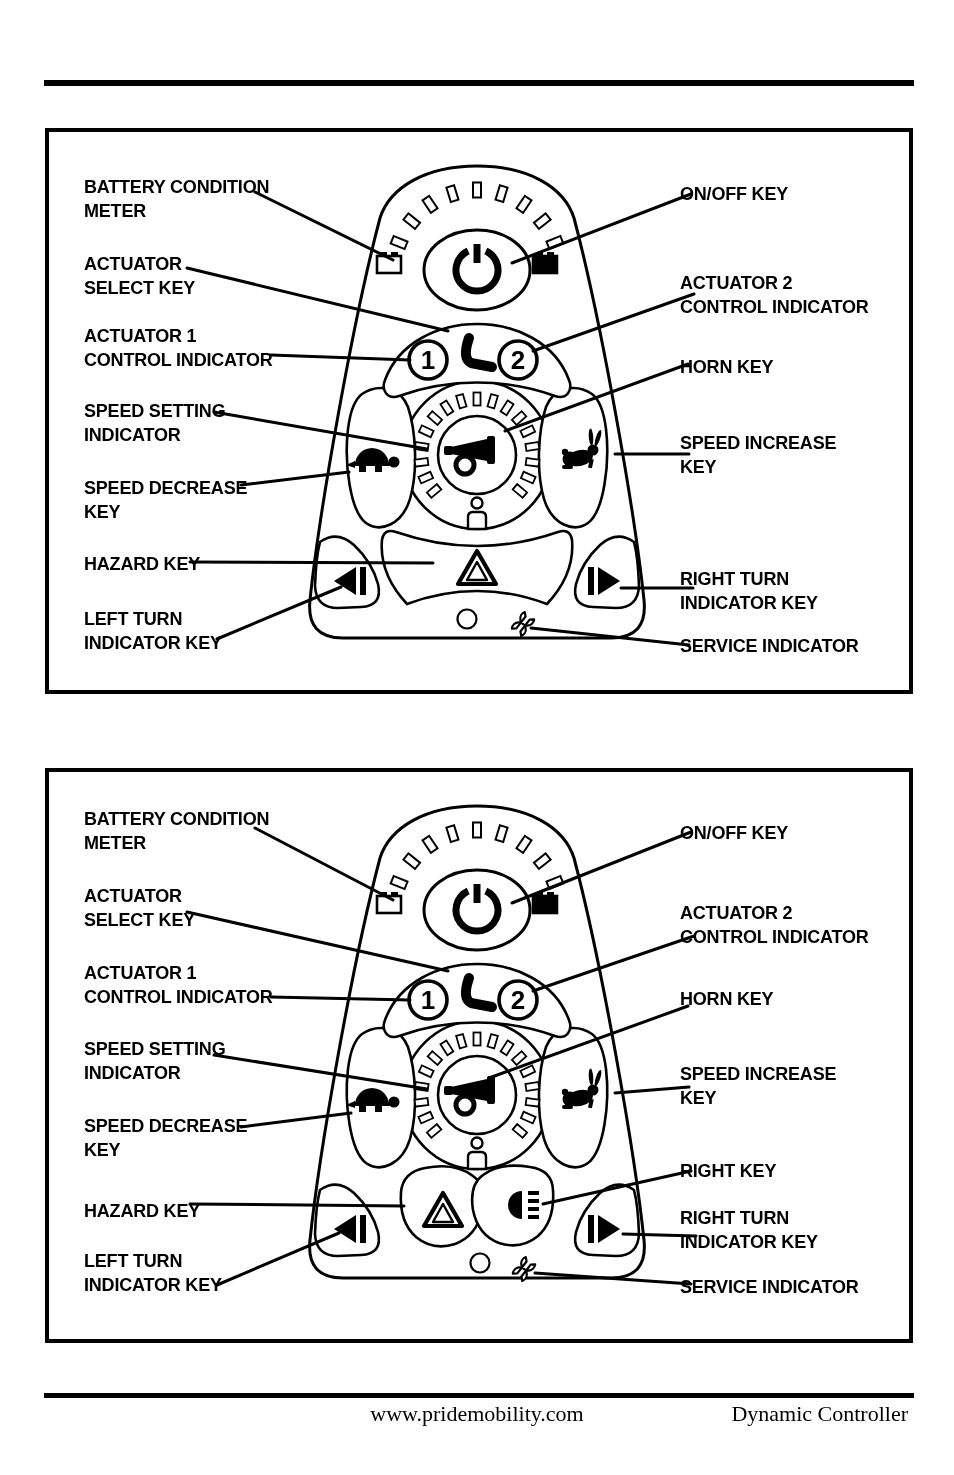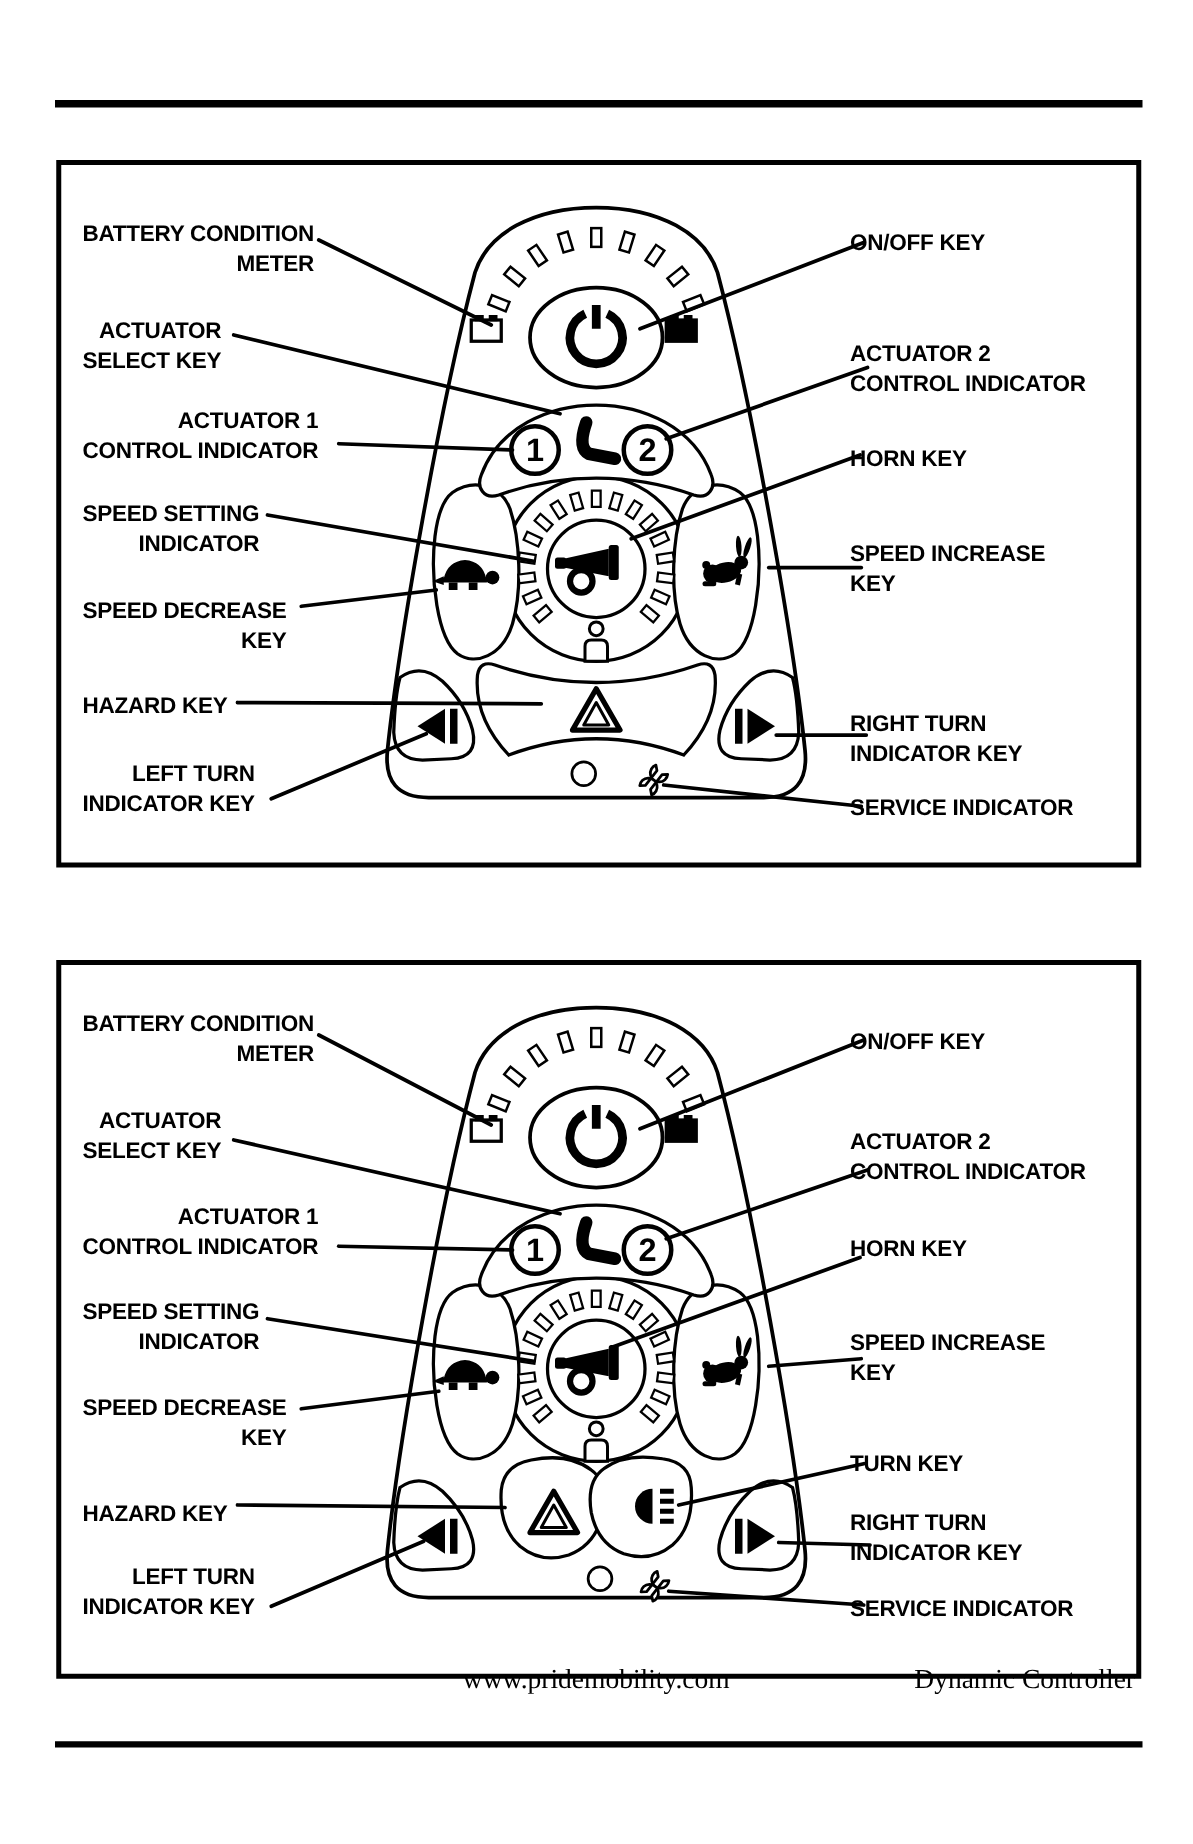--- a/index.html
+++ b/index.html
@@ -11,24 +11,24 @@
   #top-rule    { left:44px; top:80px;  width:870px; height:6px; }
   #bottom-rule { left:44px; top:1393px; width:870px; height:5px; }
   .panel { position:absolute; left:45px; width:860px; border:4px solid #000; background:#fff; }
   #panel1 { top:128px; height:558px; }
   #panel2 { top:768px; height:567px; }
   .panel svg { position:absolute; left:0; top:0; display:block; }
   .lbl {
     position:absolute; font-weight:bold; font-size:18px; line-height:23.5px;
     white-space:pre-line; letter-spacing:-0.2px;
   }
-  .lbl.left  { left:17px;text-align:right; }
+  .lbl.left  { left:35px; }
   .lbl.right { left:631px; }
   .footer-site, .footer-product {
-    position:absolute; top:1330px; font-family:"Liberation Serif", serif;
+    position:absolute; top:1401px; font-family:"Liberation Serif", serif;
     font-size:22px;
   }
   .footer-site { left:0; width:100%; text-align:center; }
   .footer-product { right:46px; }
 </style>
 </head>
 <body>
 
 <div id="top-rule" class="rule"></div>
 
@@ -371,21 +371,21 @@
 KEY</div>
   <div class="lbl left" style="top:428px">HAZARD KEY</div>
   <div class="lbl left" style="top:478px">LEFT TURN
 INDICATOR KEY</div>
   <div class="lbl right" style="top:50px">ON/OFF KEY</div>
   <div class="lbl right" style="top:130px">ACTUATOR 2
 CONTROL INDICATOR</div>
   <div class="lbl right" style="top:216px">HORN KEY</div>
   <div class="lbl right" style="top:291px">SPEED INCREASE
 KEY</div>
-  <div class="lbl right" style="top:388px">TURN KEY</div>
+  <div class="lbl right" style="top:388px">RIGHT KEY</div>
   <div class="lbl right" style="top:435px">RIGHT TURN
 INDICATOR KEY</div>
   <div class="lbl right" style="top:504px">SERVICE INDICATOR</div>
 </section>
 
 <div id="bottom-rule" class="rule"></div>
 <div class="footer-site">www.pridemobility.com</div>
 <div class="footer-product">Dynamic Controller</div>
 
 </body></html>

